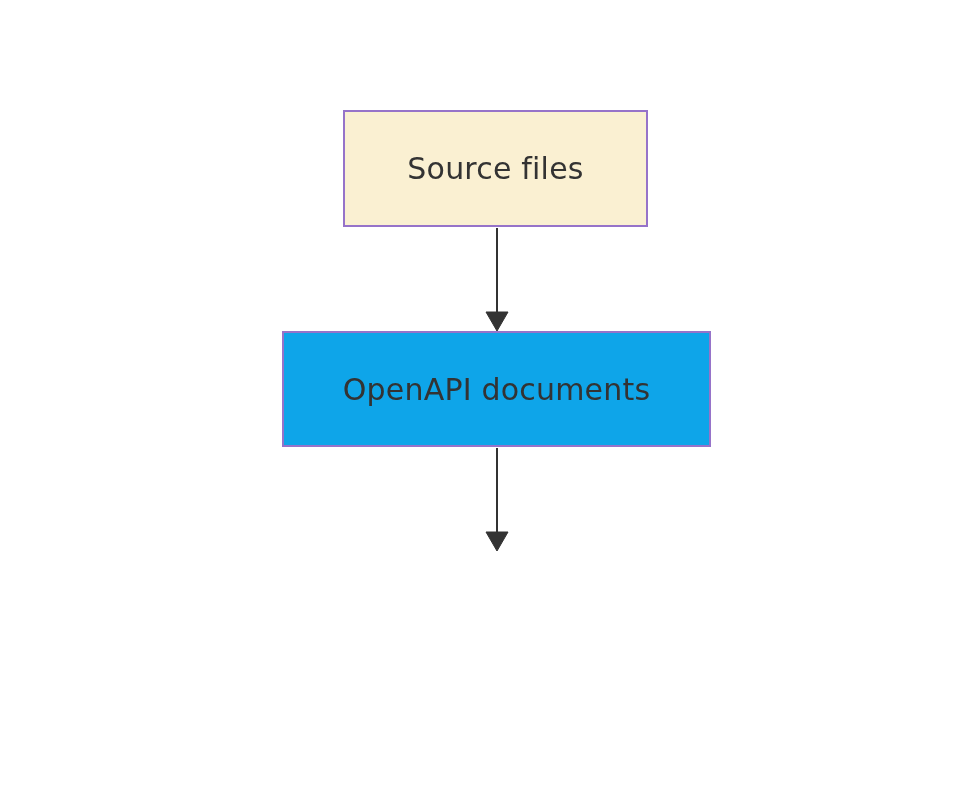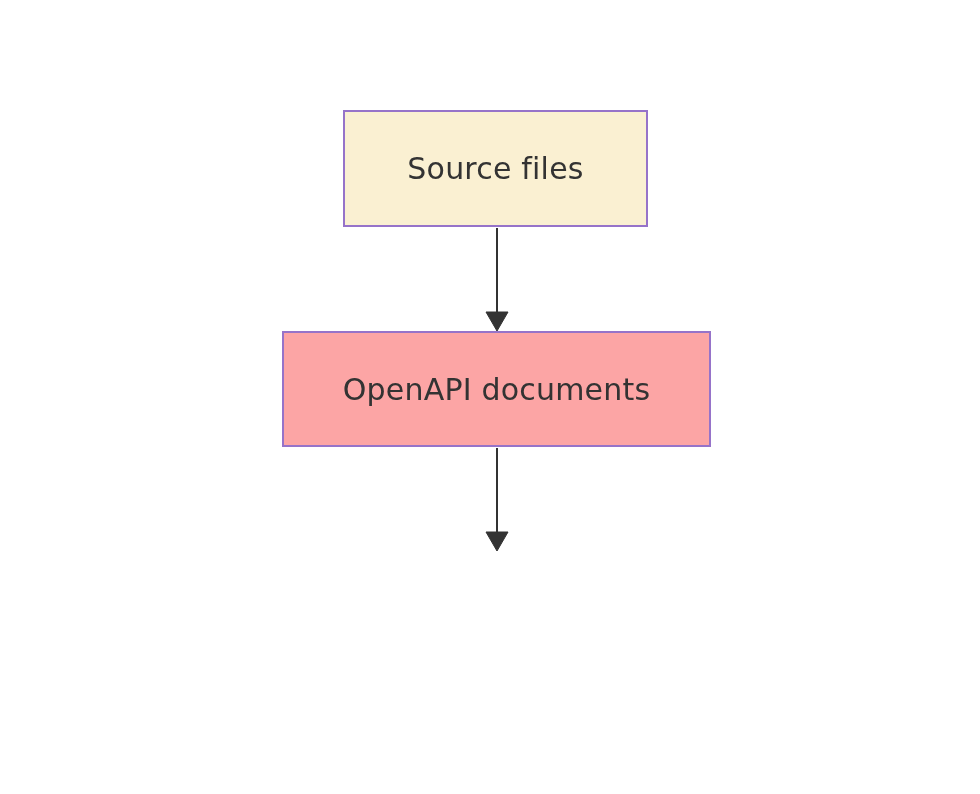--- a/index.html
+++ b/index.html
@@ -52,18 +52,18 @@
     <g>
       <line x1="497" y1="448" x2="497" y2="533" stroke="#333333" stroke-width="2"></line>
       <path d="M 486 532 L 508 532 L 497 551 Z" fill="#333333" stroke="#333333"></path>
     </g>
   </svg>
 
   <div class="node node-source" style="background-color: rgb(250, 240, 210); border-color: rgb(150, 115, 201); color: rgb(51, 51, 51);">
     <span>Source files</span>
   </div>
 
-  <div class="node node-openapi" style="background-color: #fca5a5; border-color: rgb(150, 115, 201); color: rgb(51, 51, 51); text-align: center;">
+  <div class="node node-openapi" style="background-color: #0ea5e9; border-color: rgb(150, 115, 201); color: rgb(51, 51, 51); text-align: center;">
     <span>OpenAPI documents</span>
   </div>
 
 
 </div>
 
 </body></html>

